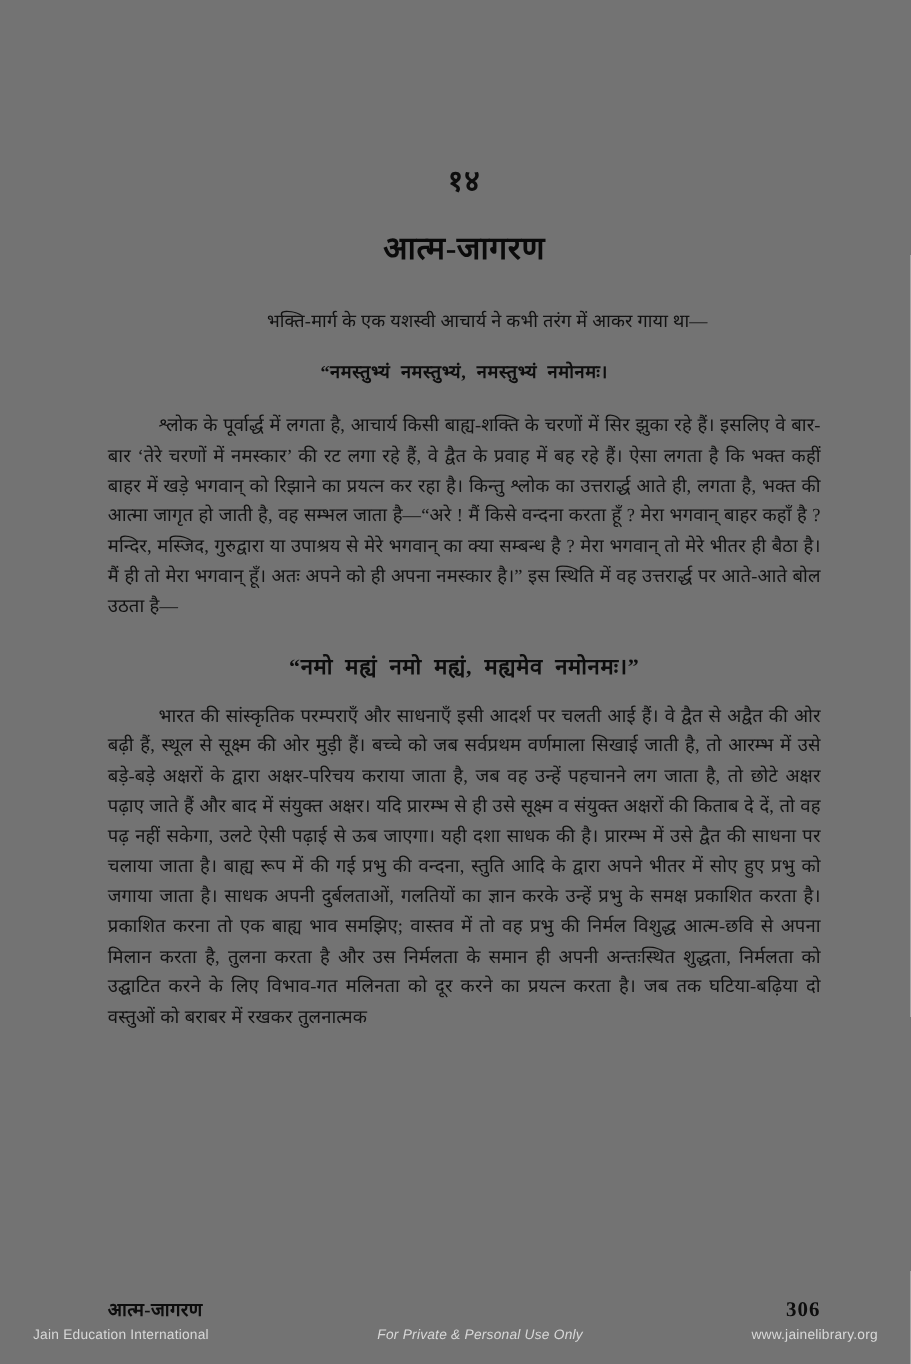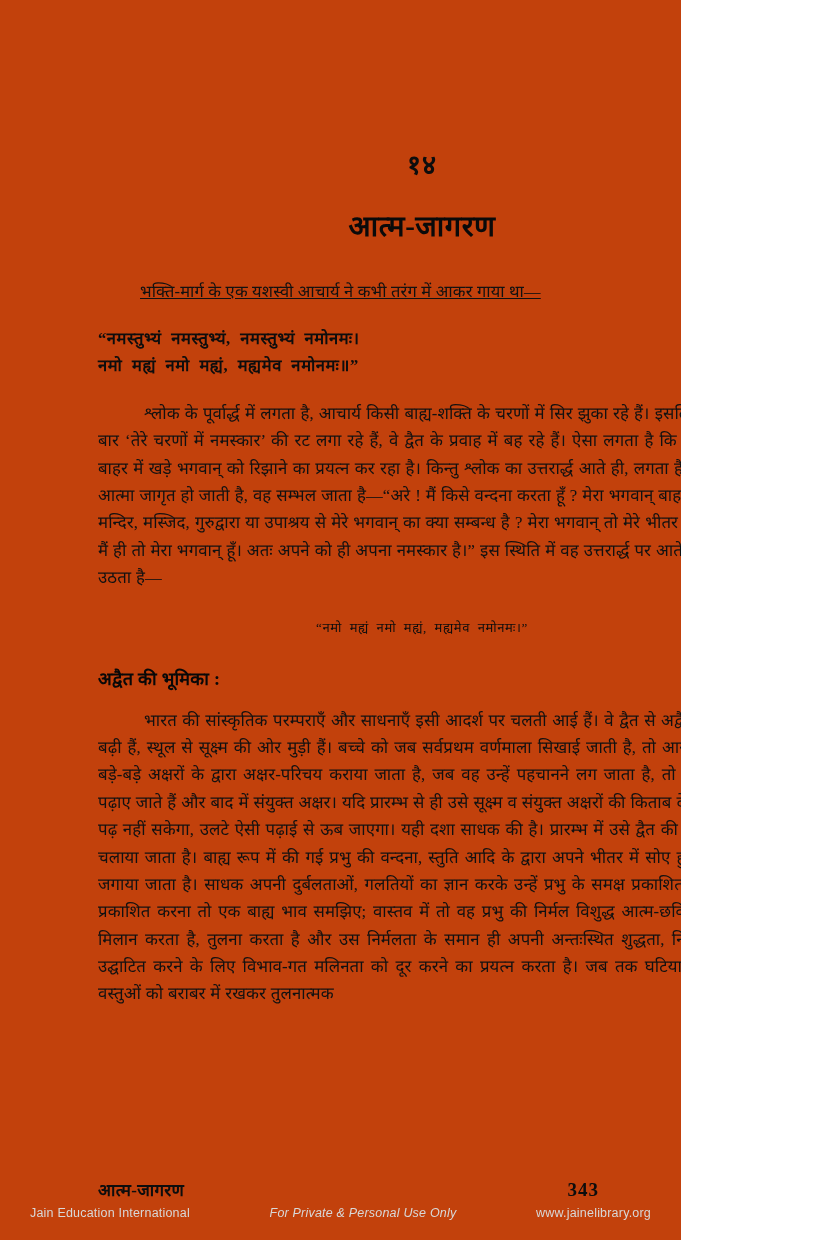--- a/index.html
+++ b/index.html
@@ -2,23 +2,23 @@
 <html><head>
 <meta charset="utf-8">
 <style>
   html, body {
     margin: 0;
     padding: 0;
     background: #ffffff;
   }
   .page {
     position: relative;
-    width: 681px;
+    width: 828px;
     height: 1240px;
-    background: #c2410c;
+    background: #737373;
     overflow: hidden;
     font-family: "Liberation Serif", "DejaVu Serif", serif;
     color: #111111;
     box-sizing: border-box;
   }
 
   
   .content {
     position: absolute;
     left: 98px;
@@ -46,45 +46,45 @@
     line-height: 1.1;
     letter-spacing: 0.5px;
     color: #0a0a0a;
   }
 
   
   .intro-line {
     margin-top: 36px;
     font-size: 16.5px;
     line-height: 1.55;
-    text-align: left;
+    text-align: center;
     letter-spacing: 0.2px;
     padding-left: 42px;
-    text-decoration: underline;
   }
 
   
   .verse {
     margin-top: 22px;
+    text-align: center;
     font-size: 16.5px;
     font-weight: 700;
     line-height: 1.62;
     letter-spacing: 0.6px;
     color: #0d0d0d;
   }
   .verse .verse-line {
     display: block;
     white-space: pre;
   }
   .verse-single {
     margin-top: 26px;
     margin-bottom: 4px;
     text-align: center;
-    font-size: 13px;
-    font-weight: 400;
+    font-size: 20px;
+    font-weight: 700;
     letter-spacing: 0.6px;
     line-height: 1.6;
     white-space: pre;
     color: #0d0d0d;
   }
 
   
   .para {
     margin-top: 20px;
     font-size: 16.8px;
@@ -167,37 +167,35 @@
   <div class="content">
 
     <div class="chapter-number">१४</div>
 
     <h1 class="chapter-title">आत्म-जागरण</h1>
 
     <p class="intro-line">भक्ति-मार्ग के एक यशस्वी आचार्य ने कभी तरंग में आकर गाया था—</p>
 
     <div class="verse">
       <span class="verse-line">“नमस्तुभ्यं  नमस्तुभ्यं,  नमस्तुभ्यं  नमोनमः।</span>
-      <span class="verse-line">नमो  मह्यं  नमो  मह्यं,  मह्यमेव  नमोनमः॥”</span>
     </div>
 
     <p class="para indent">श्लोक के पूर्वार्द्ध में लगता है, आचार्य किसी बाह्य-शक्ति के चरणों में सिर झुका रहे हैं। इसलिए वे बार-बार ‘तेरे चरणों में नमस्कार’ की रट लगा रहे हैं, वे द्वैत के प्रवाह में बह रहे हैं। ऐसा लगता है कि भक्त कहीं बाहर में खड़े भगवान् को रिझाने का प्रयत्न कर रहा है। किन्तु श्लोक का उत्तरार्द्ध आते ही, लगता है, भक्त की आत्मा जागृत हो जाती है, वह सम्भल जाता है—“अरे ! मैं किसे वन्दना करता हूँ ? मेरा भगवान् बाहर कहाँ है ? मन्दिर, मस्जिद, गुरुद्वारा या उपाश्रय से मेरे भगवान् का क्या सम्बन्ध है ? मेरा भगवान् तो मेरे भीतर ही बैठा है। मैं ही तो मेरा भगवान् हूँ। अतः अपने को ही अपना नमस्कार है।” इस स्थिति में वह उत्तरार्द्ध पर आते-आते बोल उठता है—</p>
 
     <div class="verse-single">“नमो  मह्यं  नमो  मह्यं,  मह्यमेव  नमोनमः।”</div>
 
 
-    <h2 class="section-heading">अद्वैत की भूमिका :</h2>
 
     <p class="para indent tight">भारत की सांस्कृतिक परम्पराएँ और साधनाएँ इसी आदर्श पर चलती आई हैं। वे द्वैत से अद्वैत की ओर बढ़ी हैं, स्थूल से सूक्ष्म की ओर मुड़ी हैं। बच्चे को जब सर्वप्रथम वर्णमाला सिखाई जाती है, तो आरम्भ में उसे बड़े-बड़े अक्षरों के द्वारा अक्षर-परिचय कराया जाता है, जब वह उन्हें पहचानने लग जाता है, तो छोटे अक्षर पढ़ाए जाते हैं और बाद में संयुक्त अक्षर। यदि प्रारम्भ से ही उसे सूक्ष्म व संयुक्त अक्षरों की किताब दे दें, तो वह पढ़ नहीं सकेगा, उलटे ऐसी पढ़ाई से ऊब जाएगा। यही दशा साधक की है। प्रारम्भ में उसे द्वैत की साधना पर चलाया जाता है। बाह्य रूप में की गई प्रभु की वन्दना, स्तुति आदि के द्वारा अपने भीतर में सोए हुए प्रभु को जगाया जाता है। साधक अपनी दुर्बलताओं, गलतियों का ज्ञान करके उन्हें प्रभु के समक्ष प्रकाशित करता है। प्रकाशित करना तो एक बाह्य भाव समझिए; वास्तव में तो वह प्रभु की निर्मल विशुद्ध आत्म-छवि से अपना मिलान करता है, तुलना करता है और उस निर्मलता के समान ही अपनी अन्तःस्थित शुद्धता, निर्मलता को उद्घाटित करने के लिए विभाव-गत मलिनता को दूर करने का प्रयत्न करता है। जब तक घटिया-बढ़िया दो वस्तुओं को बराबर में रखकर तुलनात्मक</p>
 
   </div>
 
   <div class="footer-row">
     <div class="running-head">आत्म-जागरण</div>
-    <div class="folio">343</div>
+    <div class="folio">306</div>
   </div>
 
   <div class="watermark-row">
     <div class="watermark-left">Jain Education International</div>
     <div class="watermark-center">For Private &amp; Personal Use Only</div>
     <div class="watermark-right">www.jainelibrary.org</div>
   </div>
 
 </div>
 

